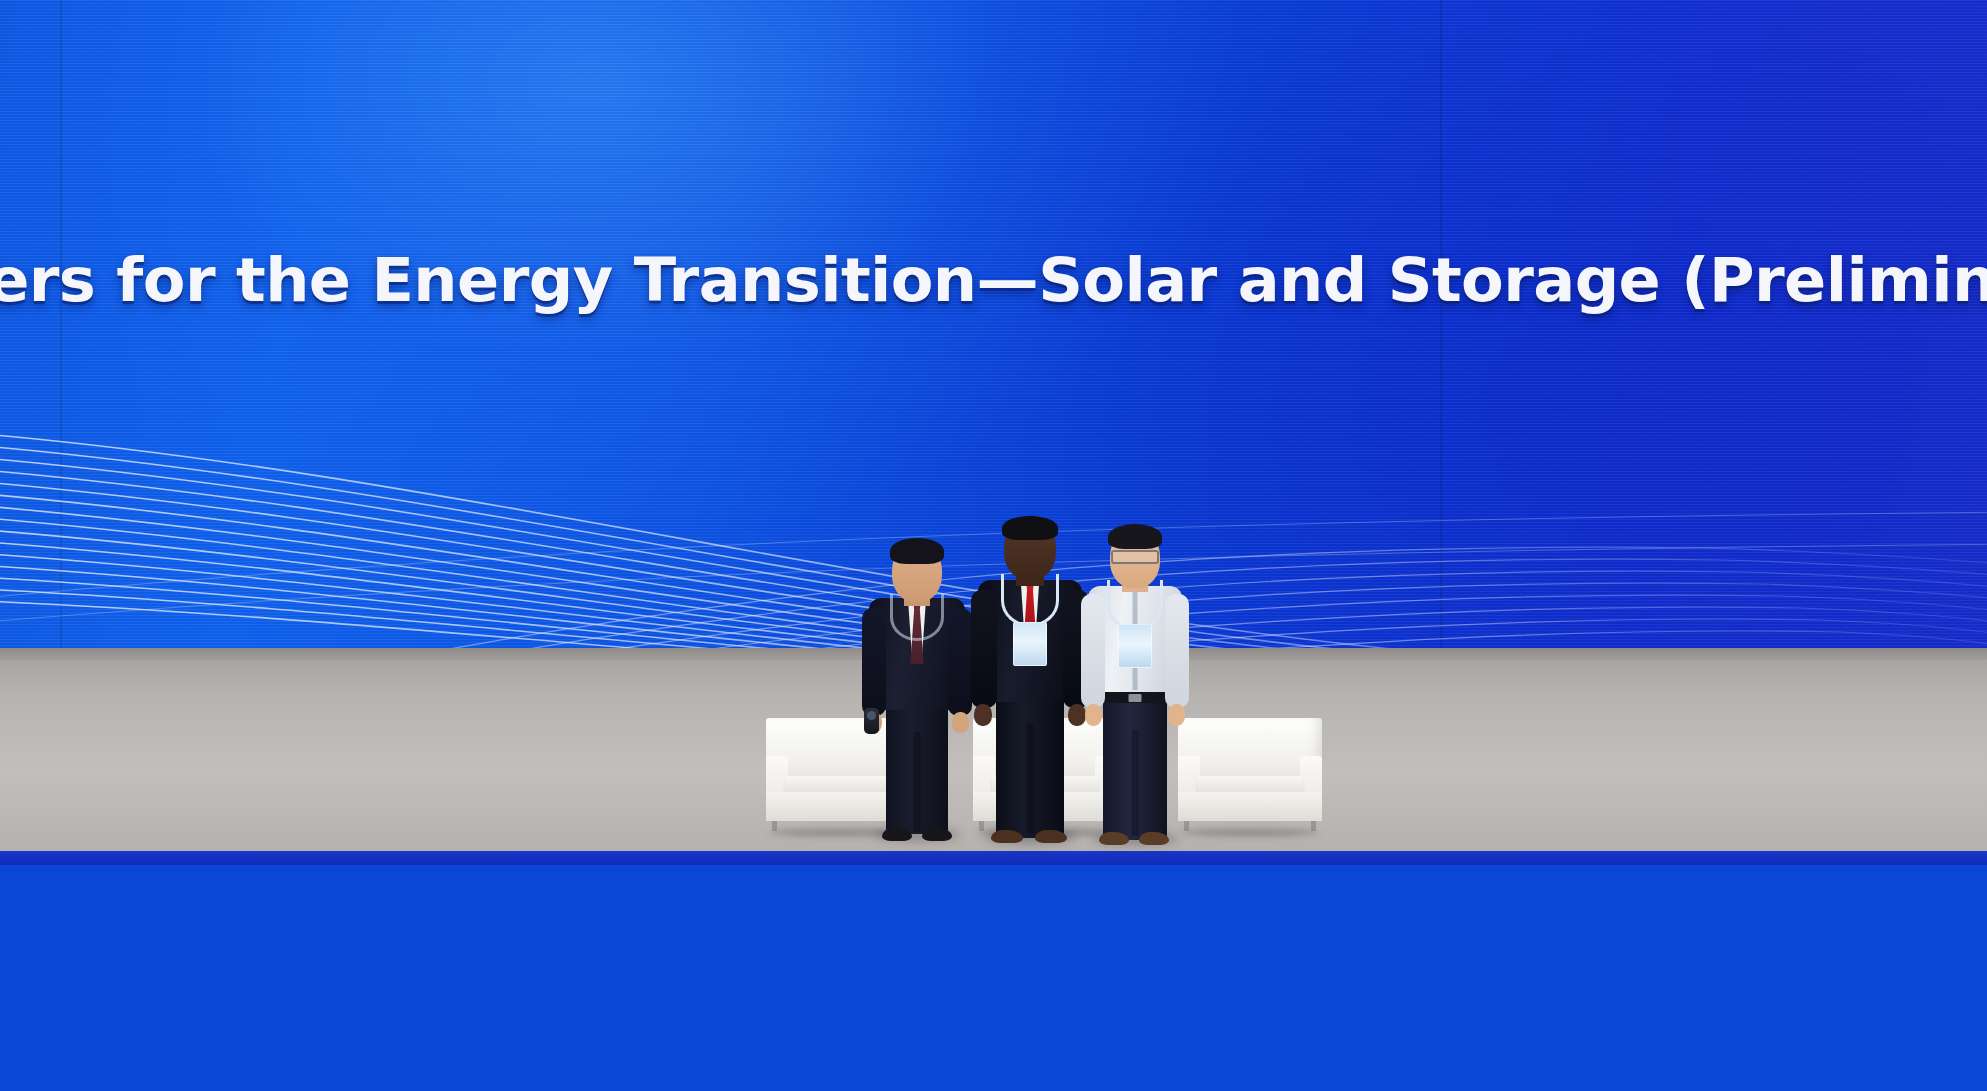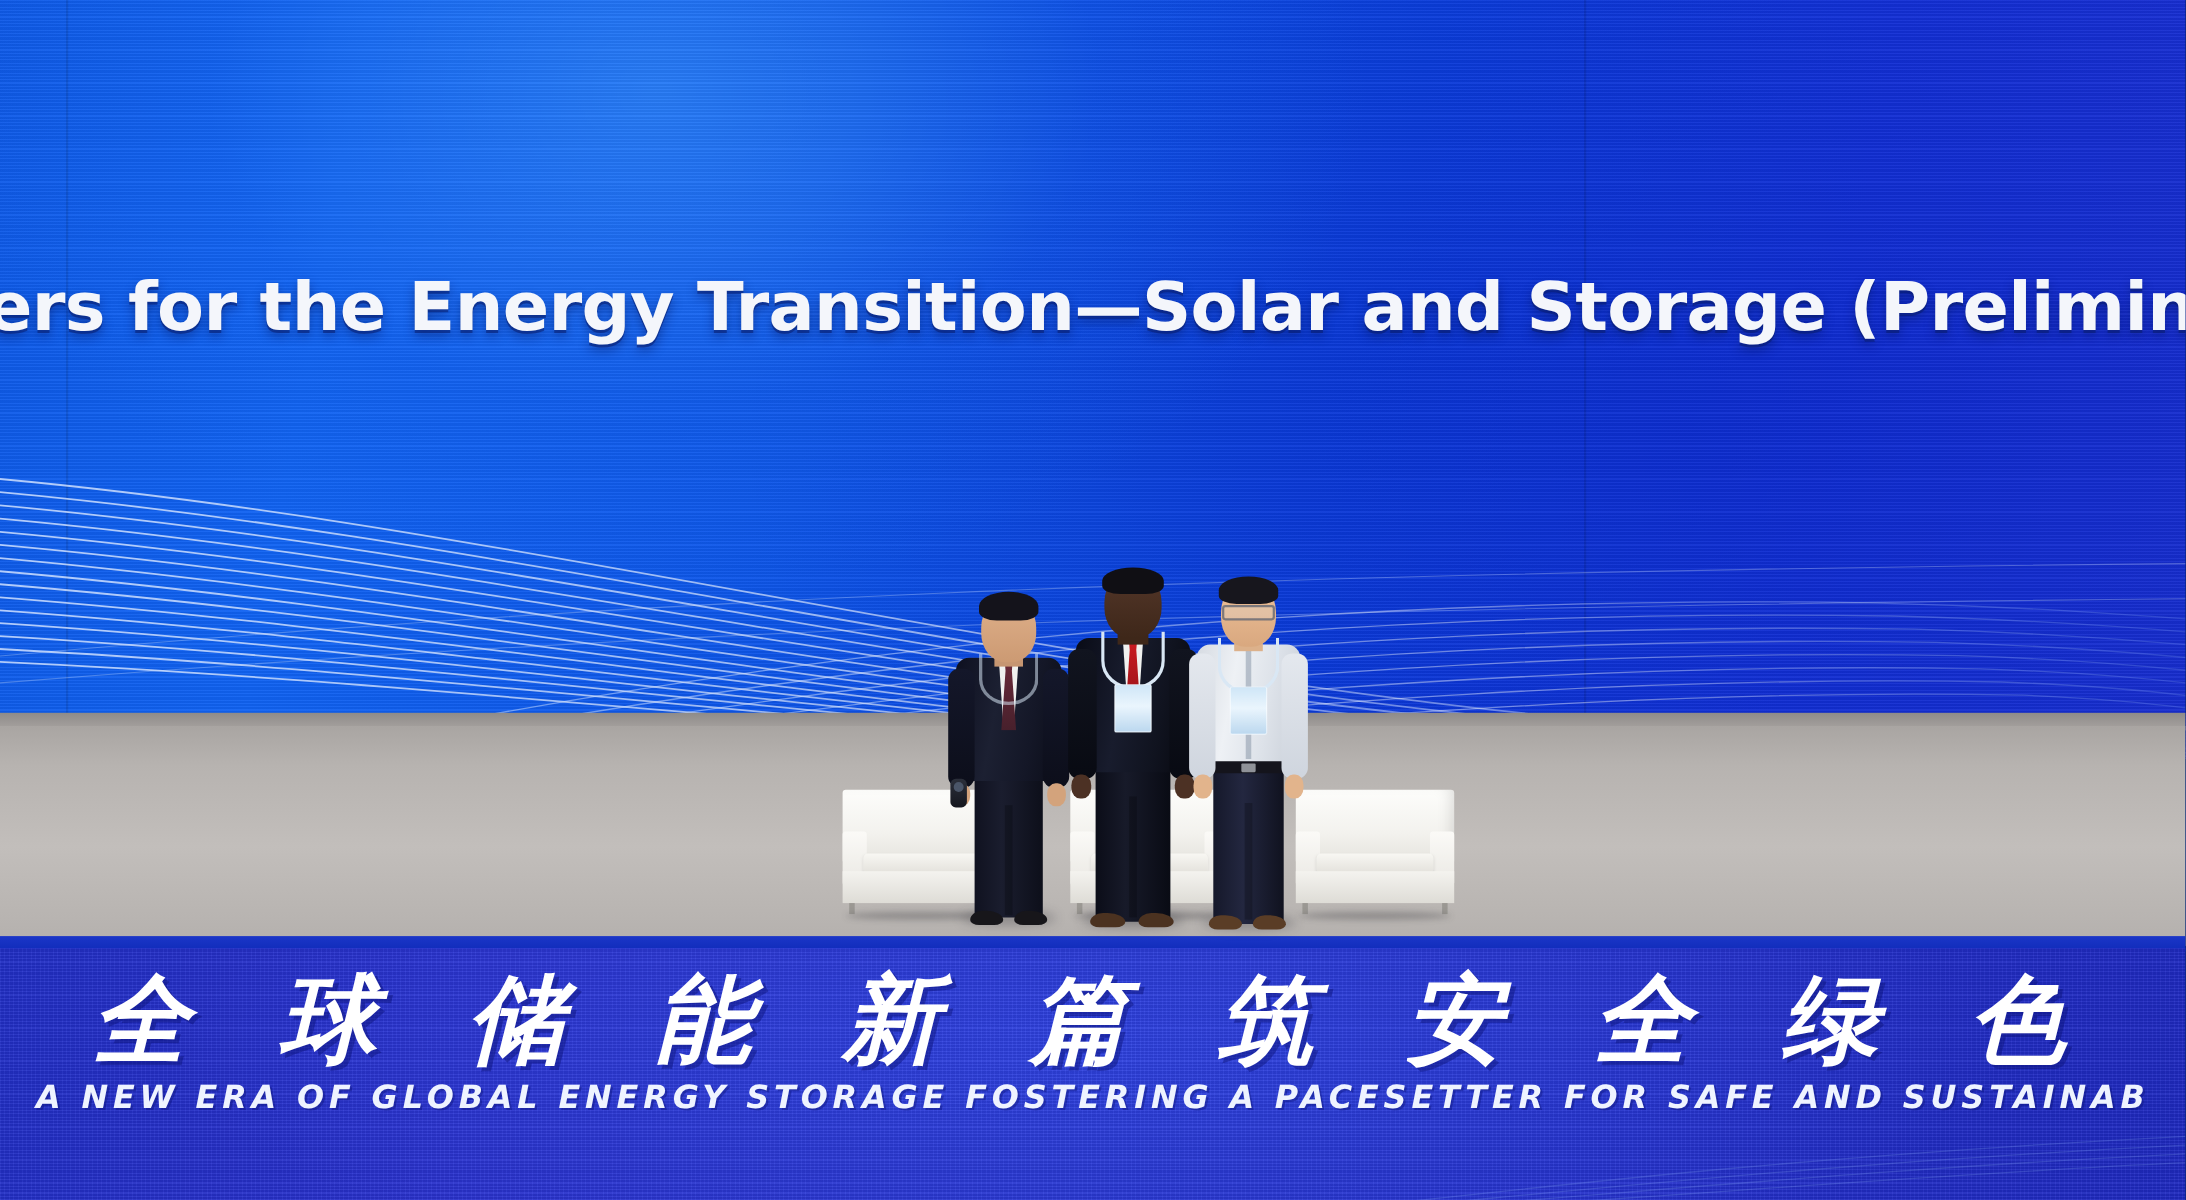--- a/index.html
+++ b/index.html
@@ -517,26 +517,14 @@
     <div class="p-hair" style="top:0px; width:54px; height:25px; background:#17161d;"></div>
 
     <div style="position:absolute; left:50%; transform:translateX(-50%); top:26px; width:44px; height:10px;
                 border:2px solid rgba(90,95,110,0.75); border-radius:3px; background:rgba(225,235,245,0.22);"></div>
     <div class="p-arm" style="left:0px;  top:70px; width:24px; height:114px; background:linear-gradient(to bottom,#e4e8ee,#cfd5de);"></div>
     <div class="p-arm" style="right:0px; top:70px; width:24px; height:114px; background:linear-gradient(to bottom,#e4e8ee,#cfd5de);"></div>
     <div class="p-hand" style="left:4px;  top:180px; width:17px; height:22px; background:#e2b48c;"></div>
     <div class="p-hand" style="right:4px; top:180px; width:17px; height:22px; background:#e2b48c;"></div>
   </div>
 
-  <div class="banner">
-    <svg class="banner-wave" viewBox="0 0 1987 120" preserveAspectRatio="none">
-      <g fill="none" stroke="#9fc4ff" stroke-opacity="0.35" stroke-width="1.2">
-        <path d="M1200,120 C1420,96 1640,70 1987,52"></path>
-        <path d="M1230,120 C1450,100 1670,76 1987,60"></path>
-        <path d="M1260,120 C1480,104 1700,82 1987,68"></path>
-        <path d="M1290,120 C1510,108 1730,88 1987,76"></path>
-      </g>
-    </svg>
-    <div class="banner-cn">全 球 储 能 新 篇    筑 安 全 绿 色</div>
-    <div class="banner-en">A NEW ERA OF GLOBAL ENERGY STORAGE FOSTERING A PACESETTER FOR SAFE AND SUSTAINAB</div>
-  </div>
 
 </div>
 
 </body></html>

